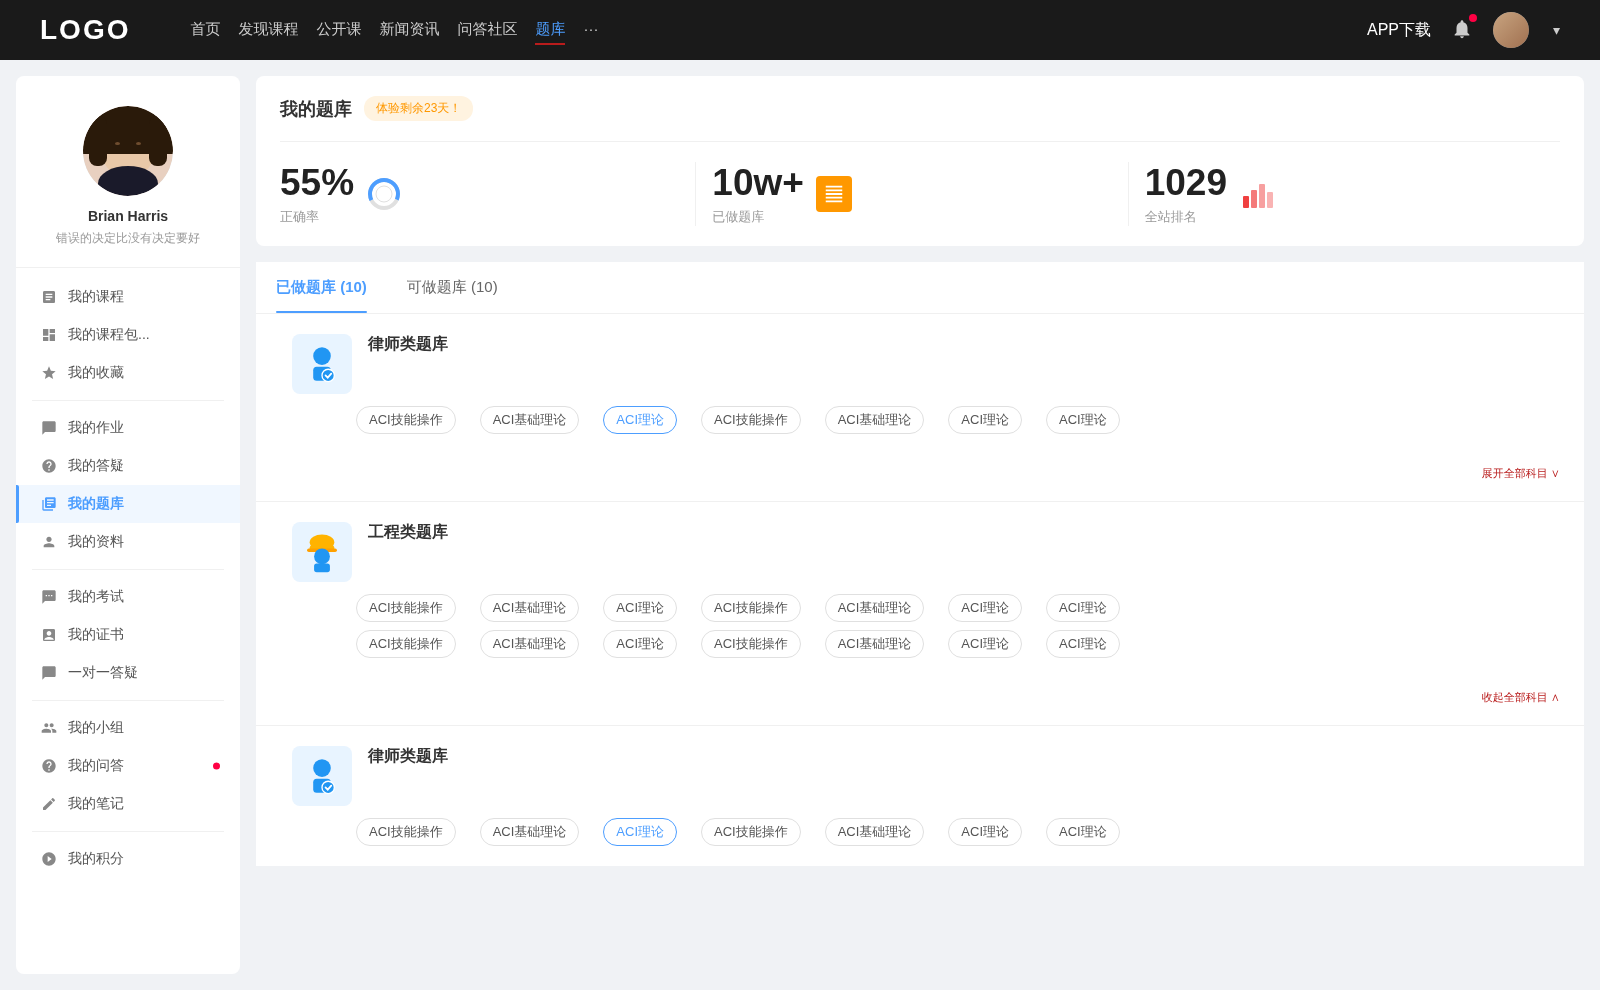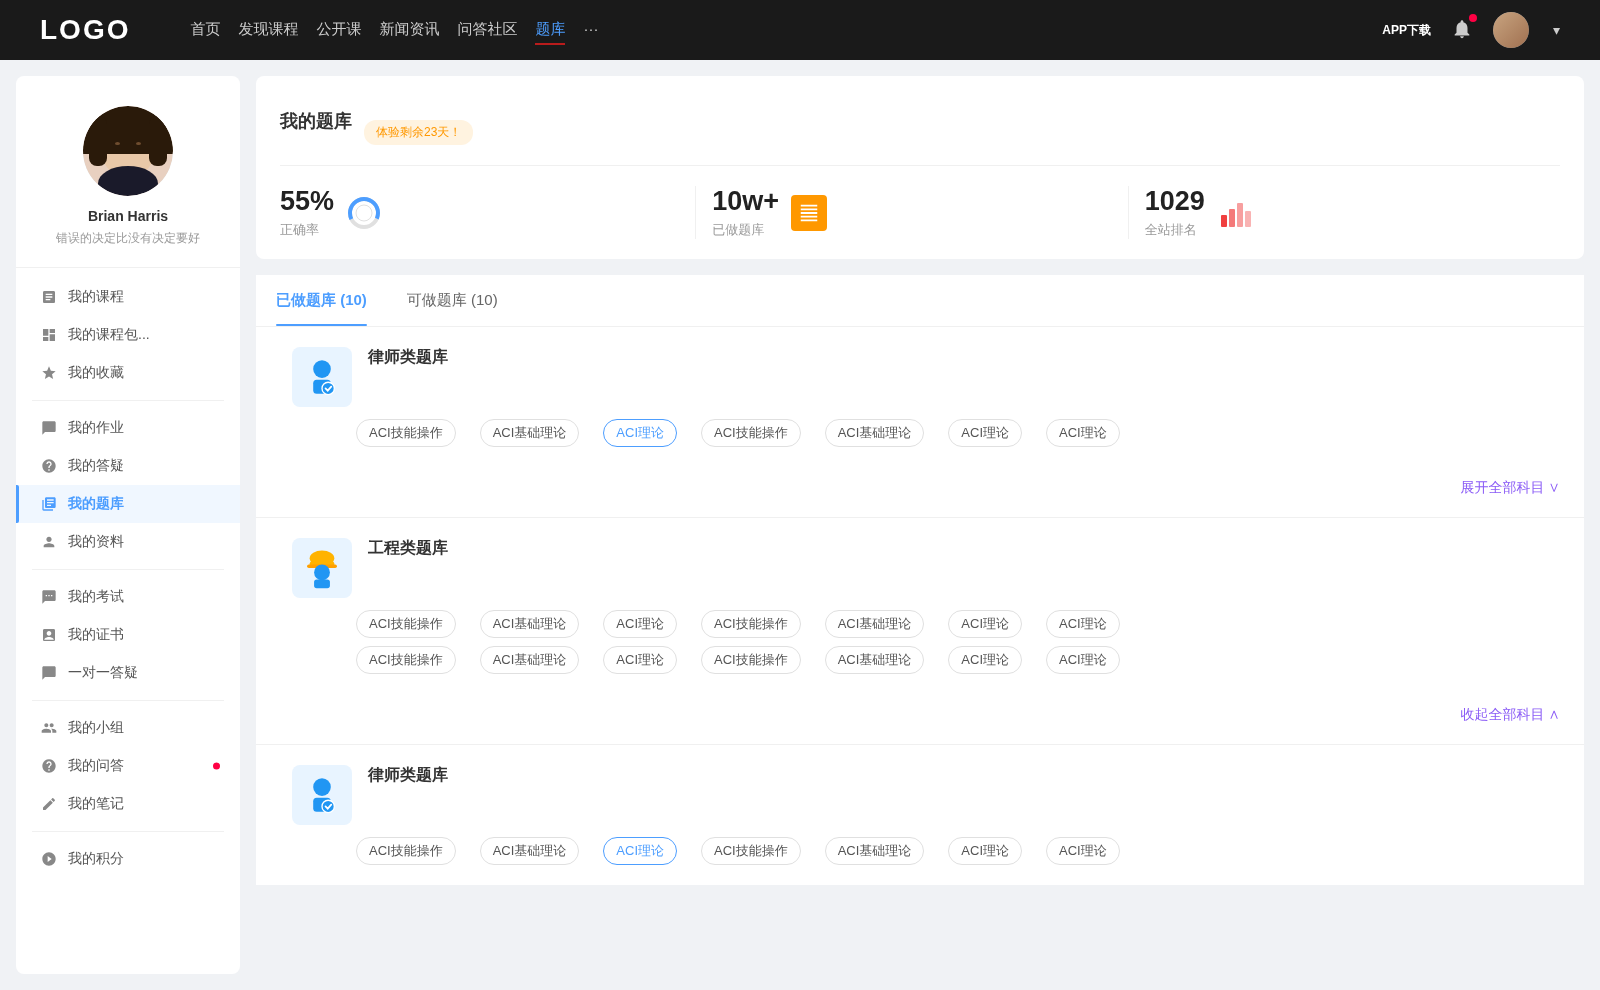--- a/index.html
+++ b/index.html
@@ -5,21 +5,21 @@
     * { box-sizing: border-box; margin: 0; padding: 0; }
     body { font-family: -apple-system, BlinkMacSystemFont, 'PingFang SC', 'Microsoft YaHei', sans-serif; background: #f0f2f5; font-size: 14px; color: #333; }
 
     
     .top-nav { background: #1a1a1a; height: 60px; display: flex; align-items: center; padding: 0 40px; position: sticky; top: 0; z-index: 100; }
     .nav-logo { color: white; font-size: 28px; font-weight: 900; letter-spacing: 2px; margin-right: 60px; }
     .nav-links { display: flex; gap: 18px; flex: 1; }
     .nav-link { color: #ccc; font-size: 15px; cursor: pointer; text-decoration: none; padding: 4px 0; position: relative; }
     .nav-link.active { color: #4d9eff; border-bottom: 2px solid #b91c1c; }
     .nav-right { display: flex; align-items: center; gap: 20px; margin-left: auto; }
-    .nav-app-btn { color: white; font-size: 12px; cursor: pointer; font-weight: bold; }
+    .nav-app-btn { color: white; font-size: 16px; cursor: pointer; }
     .nav-bell { position: relative; cursor: pointer; }
     .nav-bell svg { fill: #ccc; }
     .bell-badge { position: absolute; top: -4px; right: -4px; width: 8px; height: 8px; background: #f04; border-radius: 50%; }
     .nav-avatar { width: 36px; height: 36px; border-radius: 50%; background: #888; overflow: hidden; cursor: pointer; }
     .nav-dropdown-arrow { color: #ccc; cursor: pointer; margin-left: 4px; }
 
     
     .page-layout { display: flex; min-height: calc(100vh - 60px); background: #f0f2f5; padding: 16px; gap: 16px; }
 
     
@@ -37,43 +37,43 @@
     .sidebar-divider { height: 1px; background: #f0f0f0; margin: 8px 16px; }
     .badge-dot { width: 7px; height: 7px; background: #f04; border-radius: 50%; position: absolute; right: 20px; top: 50%; transform: translateY(-50%); }
 
     
     .main-content { flex: 1; display: flex; flex-direction: column; gap: 16px; min-width: 0; }
 
     
     .content-header { background: white; border-radius: 8px; padding: 20px 24px; }
     .content-header-top { display: flex; align-items: center; gap: 12px; margin-bottom: 20px; }
     .page-title-text { font-size: 18px; font-weight: 600; color: #333; }
-    .trial-badge { background: #fff3e0; color: #ff9800; border-radius: 12px; padding: 4px 12px; font-size: 12px; margin-top: 24px; }
+    .trial-badge { background: #fff3e0; color: #ff9800; border-radius: 12px; padding: 4px 12px; font-size: 12px; }
 
     
     .stats-row { display: flex; border-top: 1px solid #f0f0f0; padding-top: 20px; }
     .stat-item { flex: 1; display: flex; align-items: center; gap: 12px; padding: 0 16px; border-right: 1px solid #f0f0f0; }
     .stat-item:first-child { padding-left: 0; }
     .stat-item:last-child { border-right: none; }
-    .stat-number { font-size: 27px; font-weight: 700; color: #222; }
+    .stat-number { font-size: 37px; font-weight: 700; color: #222; }
     .stat-label { font-size: 13px; color: #999; margin-top: 4px; }
     .stat-icon { width: 36px; height: 36px; flex-shrink: 0; }
     .tabs-header { display: flex; border-bottom: 1px solid #f0f0f0; }
     .tab-item { padding: 16px 20px; cursor: pointer; font-size: 15px; color: #666; position: relative; }
     .tab-item.active { color: #4d9eff; font-weight: 600; }
     .tab-item.active::after { content: ''; position: absolute; bottom: 0; left: 20px; right: 20px; height: 2px; background: #4d9eff; border-radius: 2px; }
     .bank-item { padding: 20px 24px; border-bottom: 1px solid #f5f5f5; }
     .bank-item:last-child { border-bottom: none; }
     .bank-item-header { display: flex; align-items: flex-start; gap: 16px; margin-bottom: 12px; margin-left: 12px; }
     .bank-icon-wrap { width: 60px; height: 60px; background: #e8f4ff; border-radius: 8px; display: flex; align-items: center; justify-content: center; flex-shrink: 0; }
     .bank-title { font-size: 16px; font-weight: 600; color: #333; }
     .bank-tags { display: flex; flex-wrap: wrap; gap: 24px; padding-left: 76px; }
     .tag-item { padding: 4px 12px; border: 1px solid #e0e0e0; border-radius: 14px; font-size: 13px; color: #555; cursor: pointer; background: white; }
     .tag-item.active { border-color: #4d9eff; color: #4d9eff; background: white; }
-    .expand-btn { color: #8b5cf6; font-size: 14px; cursor: pointer; }
+    .expand-btn { color: #b91c1c; font-size: 11px; cursor: pointer; }
   </style>
 </head>
 <body>
 
 <nav class="top-nav">
   <div class="nav-logo">LOGO</div>
   <div class="nav-links">
     <a class="nav-link">首页</a>
     <a class="nav-link">发现课程</a>
     <a class="nav-link">公开课</a>

